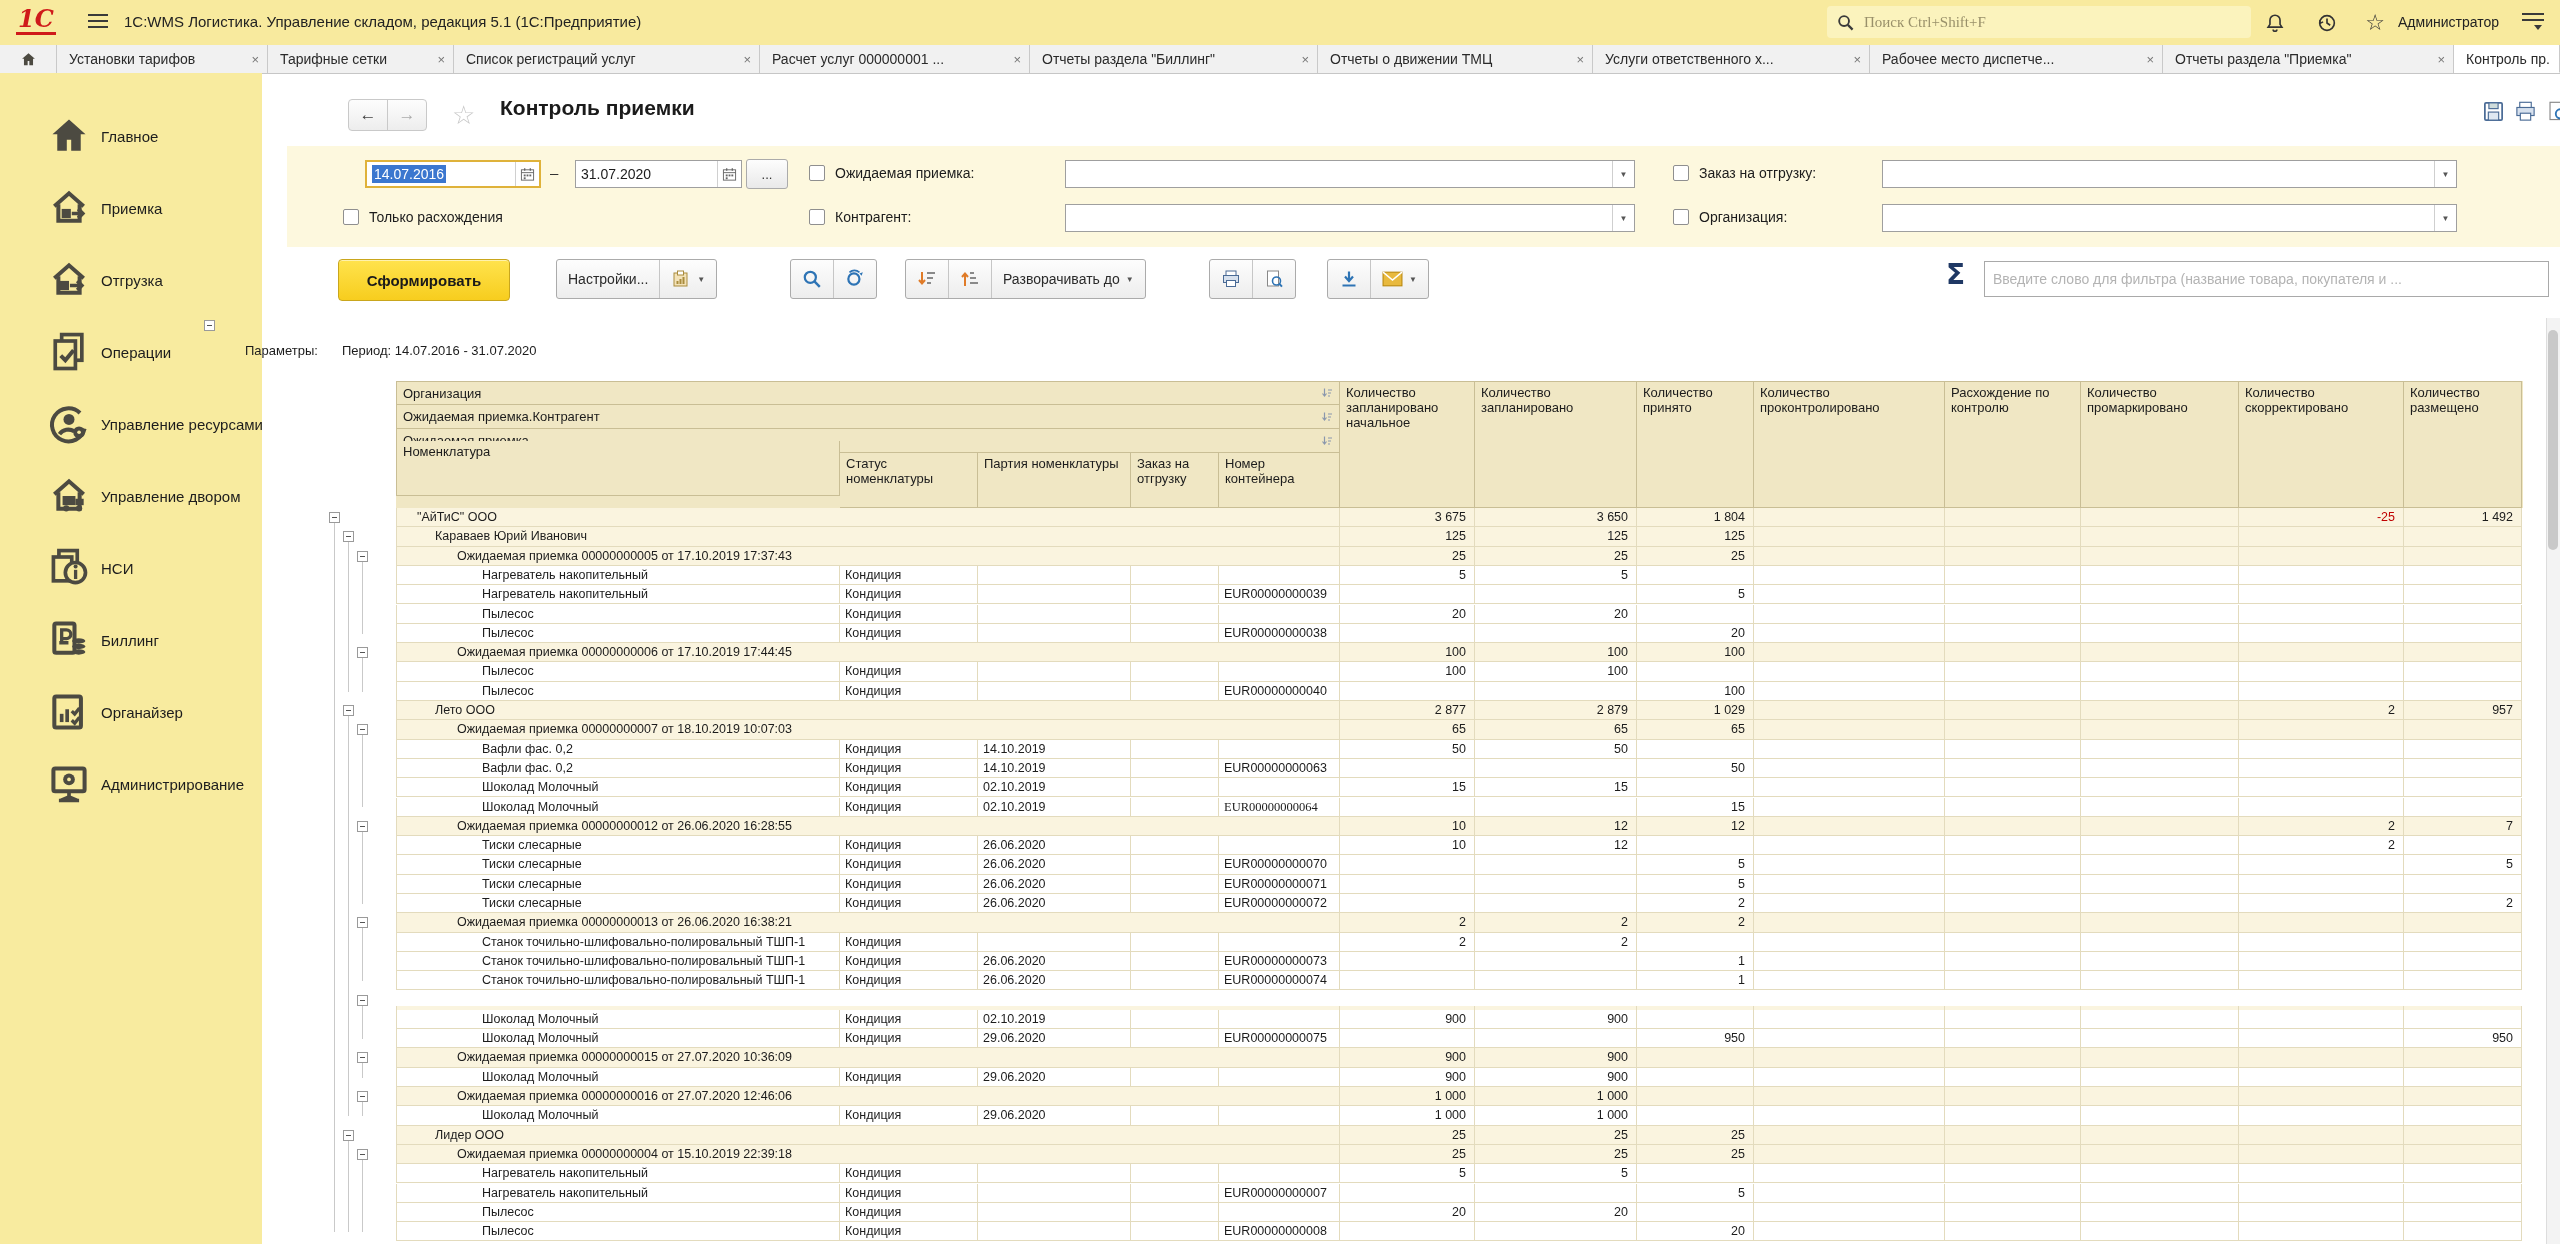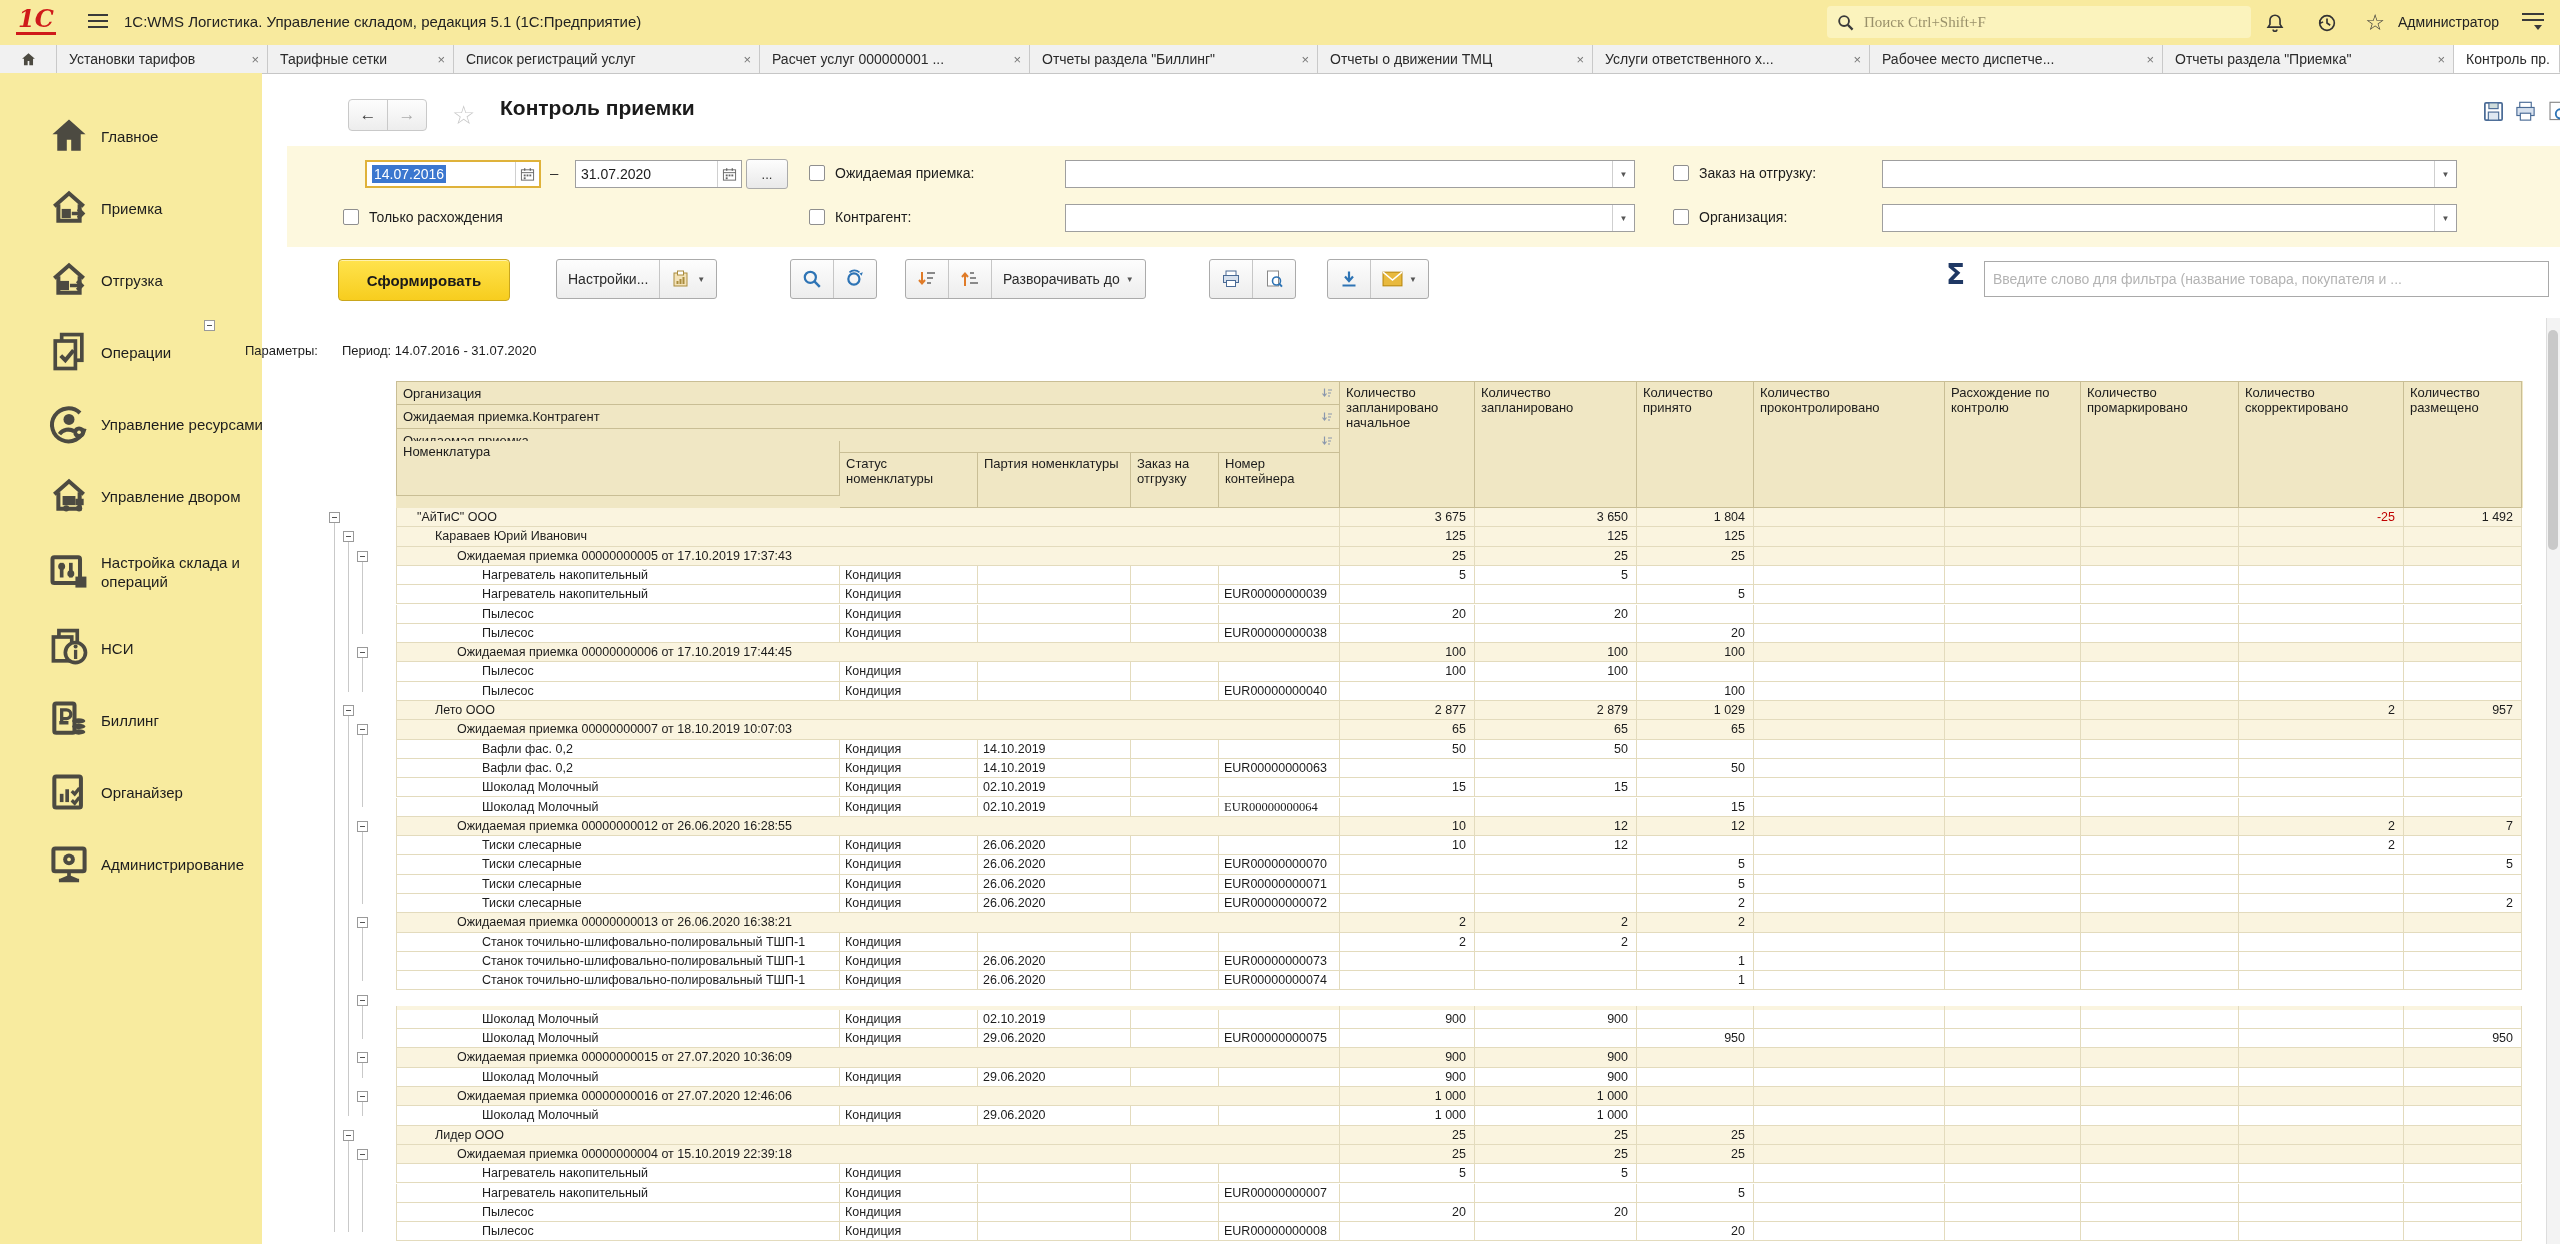--- a/index.html
+++ b/index.html
@@ -250,33 +250,20 @@
               <path d="M4 11 L12 4 L20 11" fill="none" stroke="#4c4a41" stroke-width="2.2"></path>
               <path d="M6.2 10 v9 h11.6 v-9" fill="none" stroke="#4c4a41" stroke-width="2.2"></path>
               <rect x="8.5" y="12" width="7" height="5" fill="#4c4a41"></rect>
               <rect x="15.5" y="13.5" width="4.5" height="3.5" fill="#4c4a41"></rect>
               <circle cx="10.5" cy="18.7" r="1.7" fill="#4c4a41"></circle>
               <circle cx="17.5" cy="18.7" r="1.7" fill="#4c4a41"></circle>
             </svg>
           </span>
           <span class="lb">Управление двором</span>
         </div>
-        <div class="side-item" style="height: 80px;">
-          <span class="ic">
-            <svg width="44" height="44" viewBox="0 0 24 24">
-              <rect x="3" y="4" width="15" height="14" rx="1" fill="none" stroke="#4c4a41" stroke-width="2.2"></rect>
-              <line x1="8" y1="7" x2="8" y2="15" stroke="#4c4a41" stroke-width="2"></line>
-              <circle cx="8" cy="9" r="1.9" fill="#4c4a41"></circle>
-              <line x1="13" y1="7" x2="13" y2="15" stroke="#4c4a41" stroke-width="2"></line>
-              <circle cx="13" cy="13" r="1.9" fill="#4c4a41"></circle>
-              <rect x="15.5" y="14.5" width="6" height="6" fill="#4c4a41"></rect>
-            </svg>
-          </span>
-          <span class="lb">Настройка склада и операций</span>
-        </div>
         <div class="side-item" style="height: 72px;">
           <span class="ic">
             <svg width="44" height="44" viewBox="0 0 24 24">
               <rect x="6.5" y="2.5" width="10" height="13" fill="#f8eb9f" stroke="#4c4a41" stroke-width="2"></rect>
               <rect x="3.5" y="6" width="10" height="13" fill="#f8eb9f" stroke="#4c4a41" stroke-width="2"></rect>
               <circle cx="15.5" cy="14.5" r="5.5" fill="#f8eb9f" stroke="#4c4a41" stroke-width="2"></circle>
               <rect x="14.7" y="13" width="1.8" height="5" fill="#4c4a41"></rect>
               <circle cx="15.6" cy="11.2" r="1.1" fill="#4c4a41"></circle>
             </svg>
           </span>

